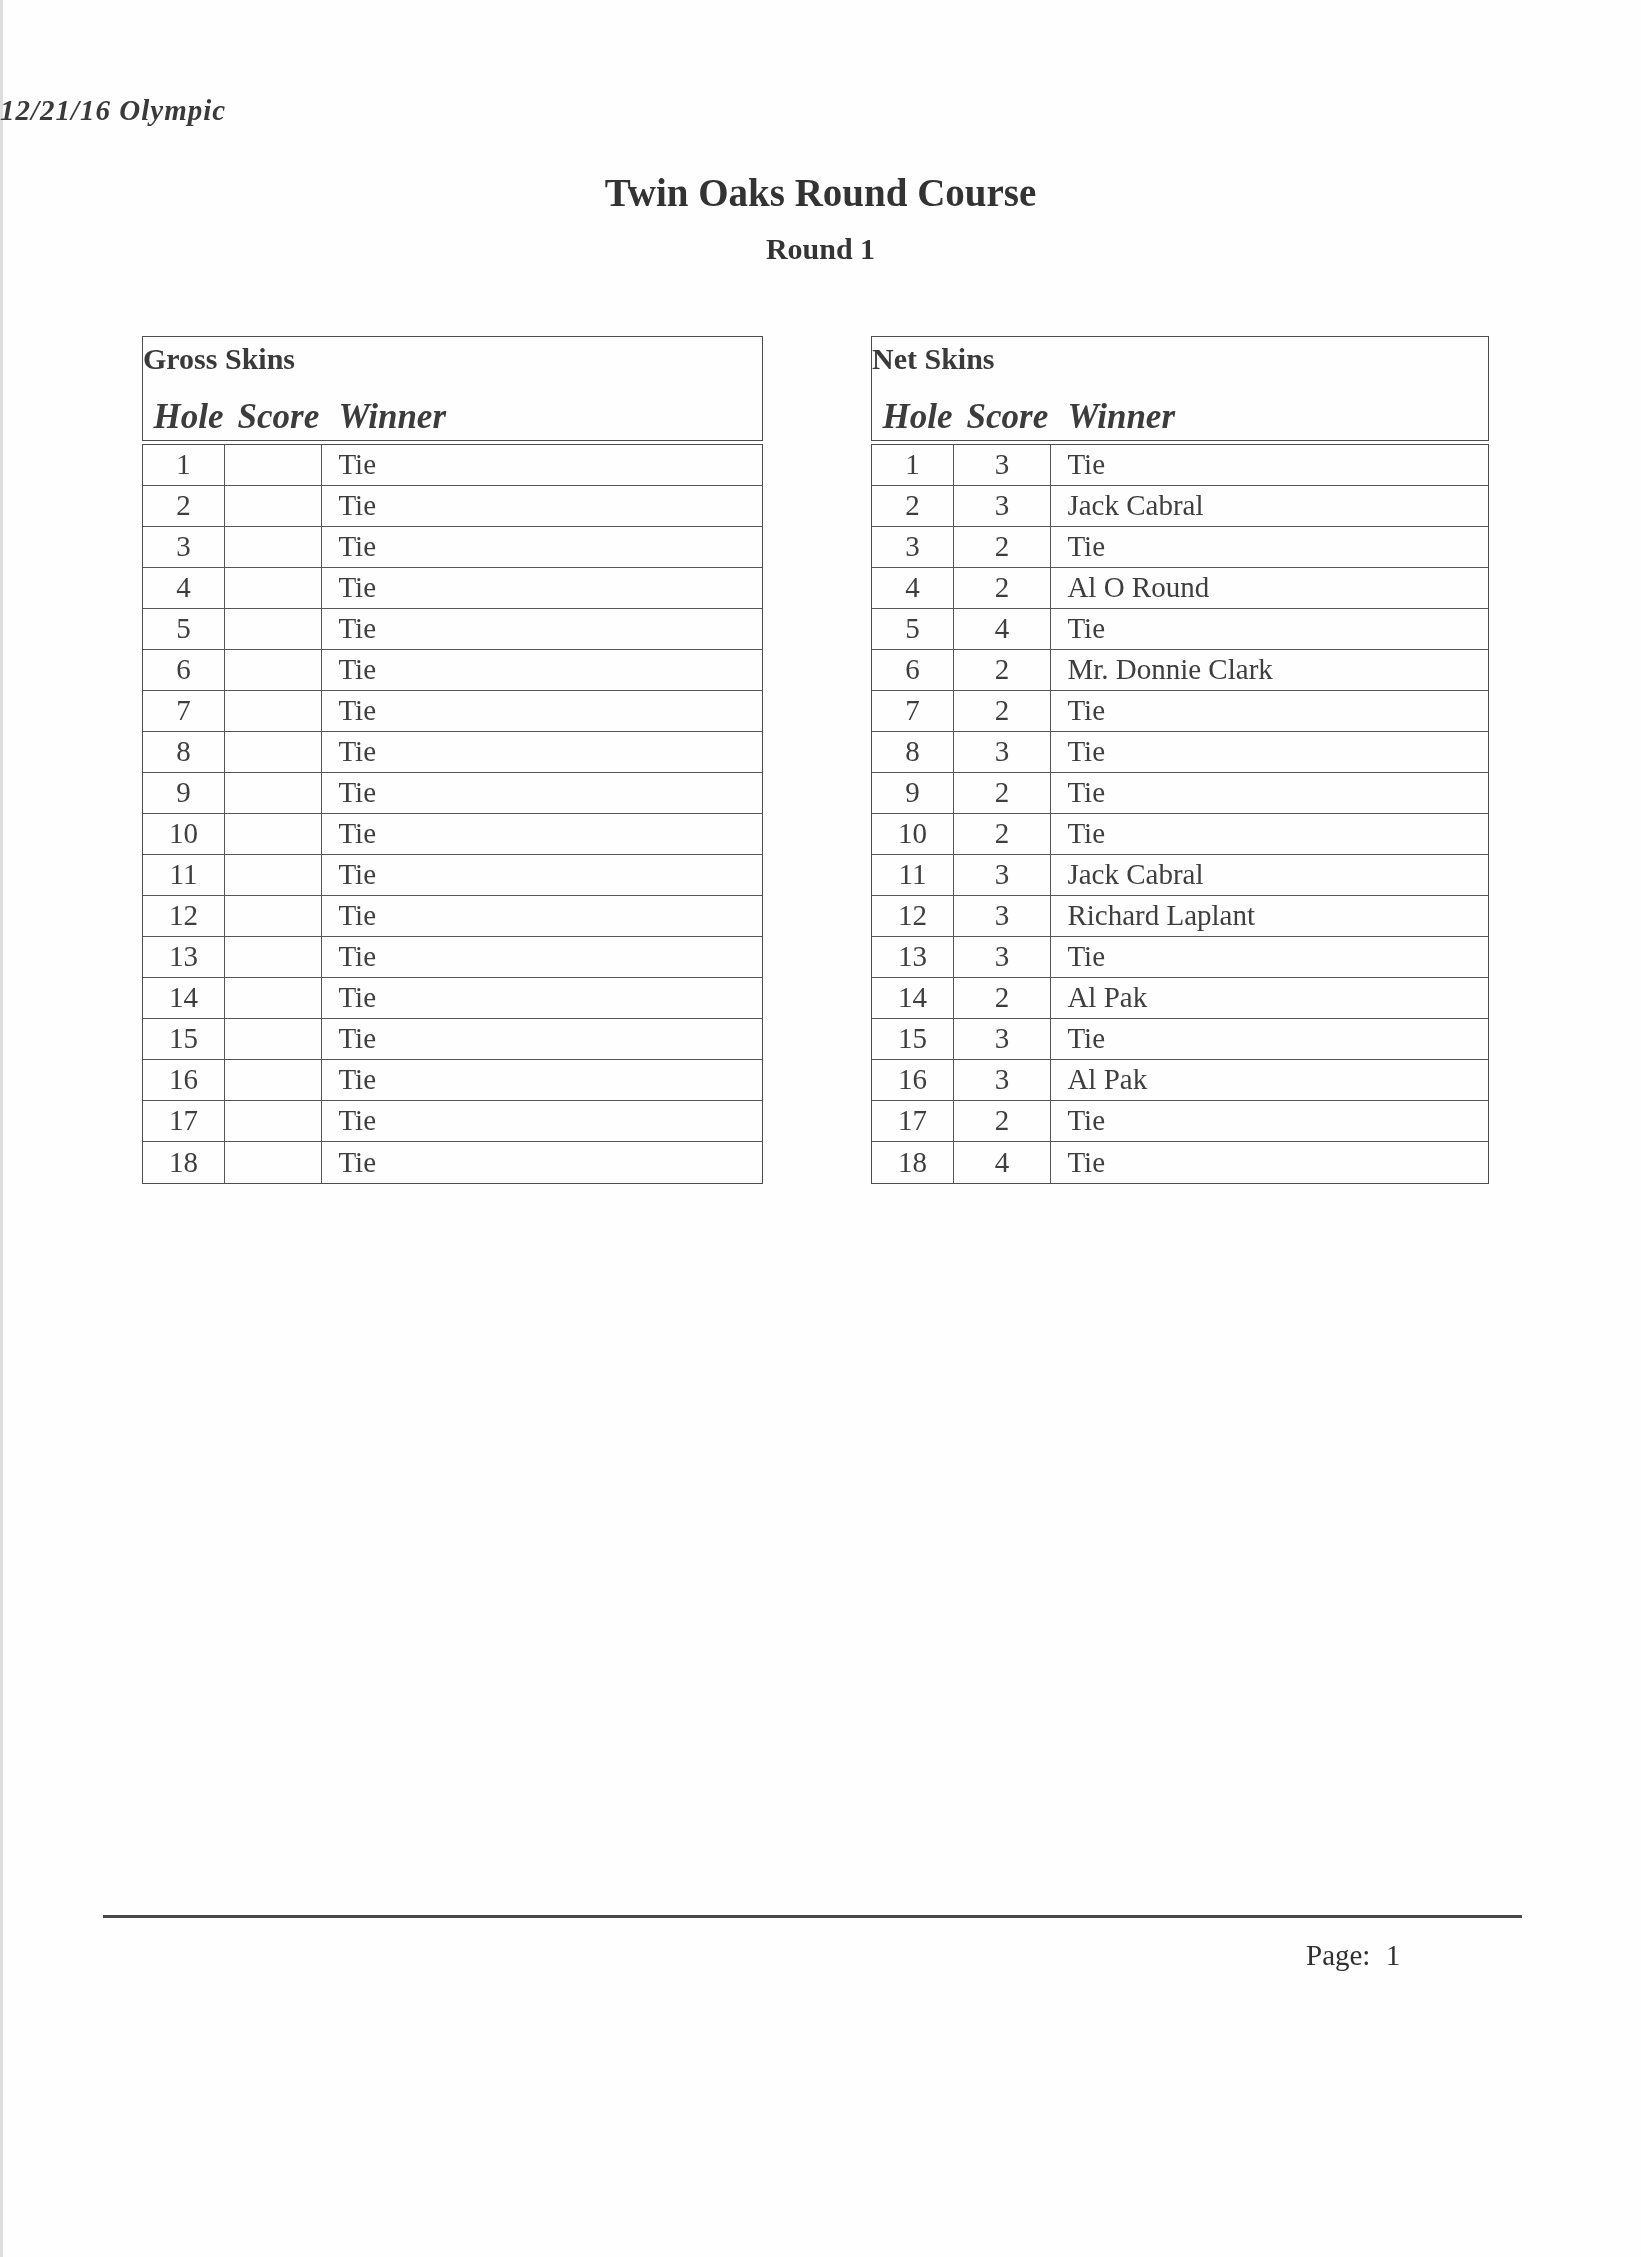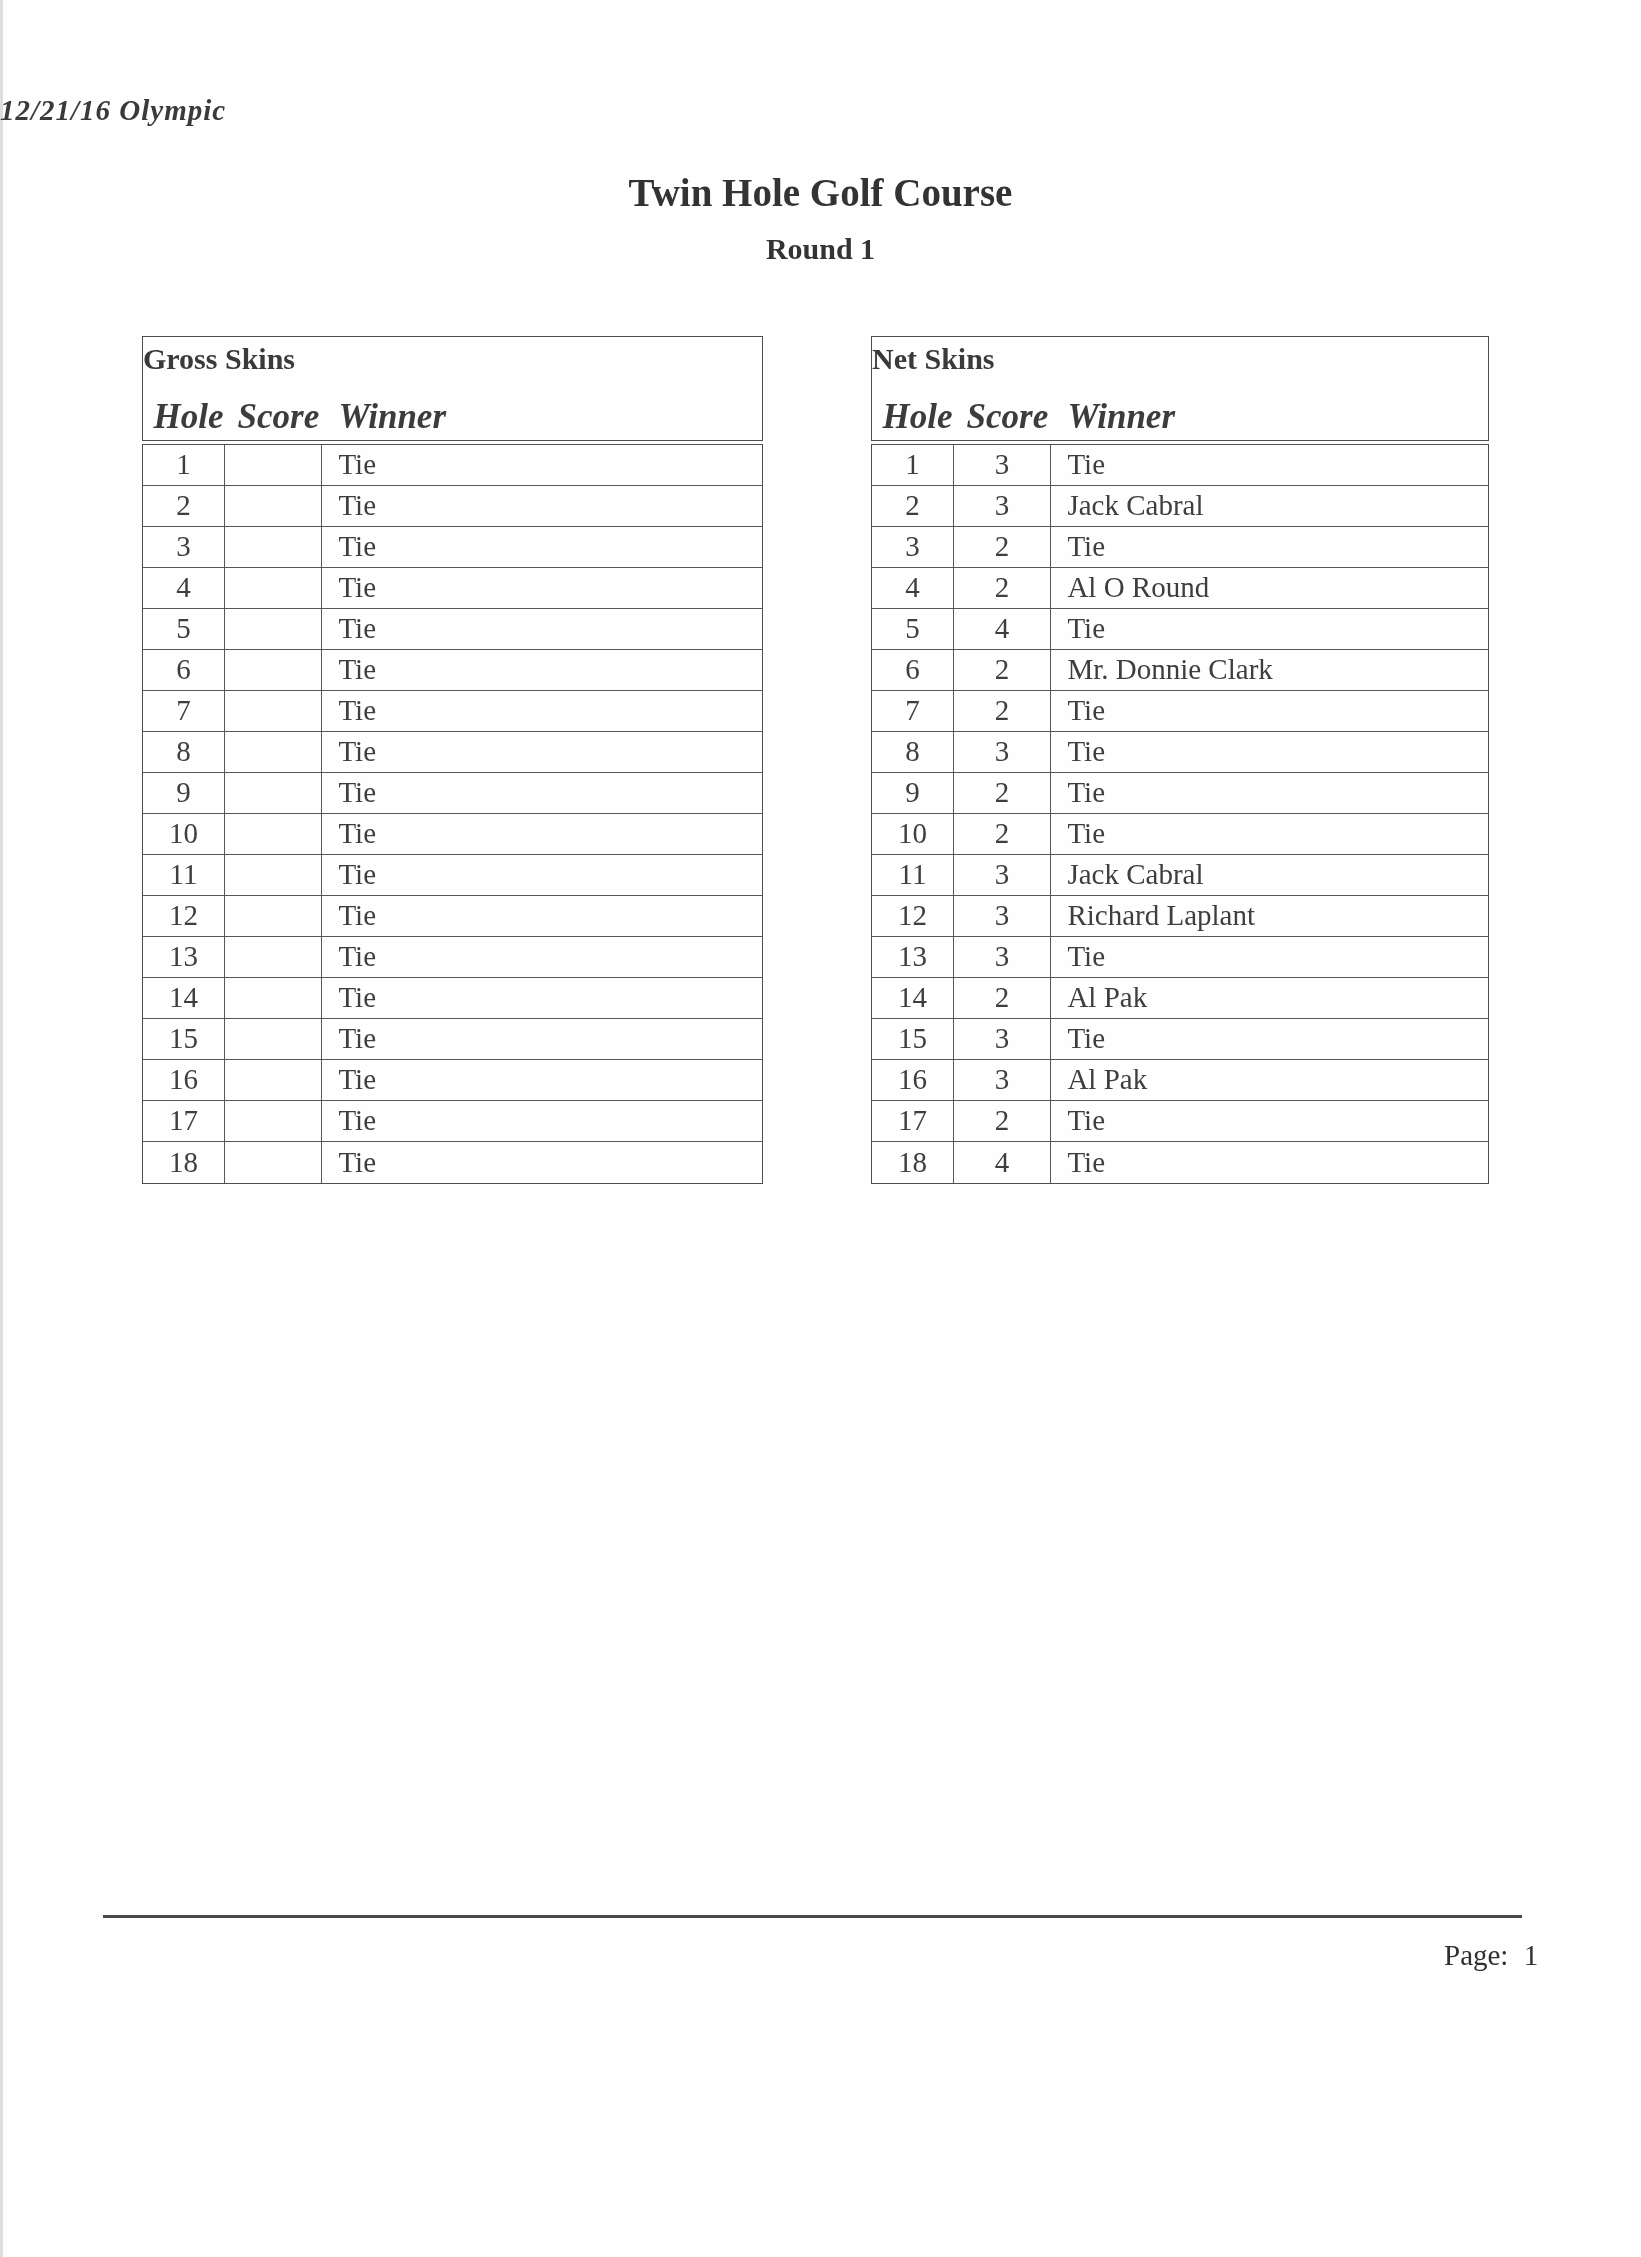--- a/index.html
+++ b/index.html
@@ -60,34 +60,34 @@
   .tcell.winner { flex:1; padding-left:16.4px; }
   .footer-rule {
     position:absolute; left:103px; top:1915px; width:1419px; height:2.9px;
     background:#484848;
   }
   .footer-left {
     position:absolute; left:118px; top:1929px;
     font-size:24px; color:#9d9d9d; letter-spacing:0.5px;
   }
   .footer-page {
-    position:absolute; left:1444px; top:1939px;
+    position:absolute; left:1306px; top:1939px;
     font-size:29px; color:#303030;
   }
   .footer-page .num { margin-left:15.4px; }
 </style>
 <title>12/21/16 Olympic</title></head>
 <body>
 
 <div class="page">
 
   <div class="scan-edge"></div>
 
   <div class="main-title">12/21/16 Olympic</div>
-  <div class="course-title">Twin Hole Golf Course</div>
+  <div class="course-title">Twin Oaks Round Course</div>
   <div class="round-title">Round 1</div>
 
   <section class="skins gross">
     <div class="head-box">
       <div class="table-title">Gross Skins</div>
       <div class="col-heads">
         <span class="ch1">Hole</span>
         <span class="ch2">Score</span>
         <span class="ch3">Winner</span>
       </div>

